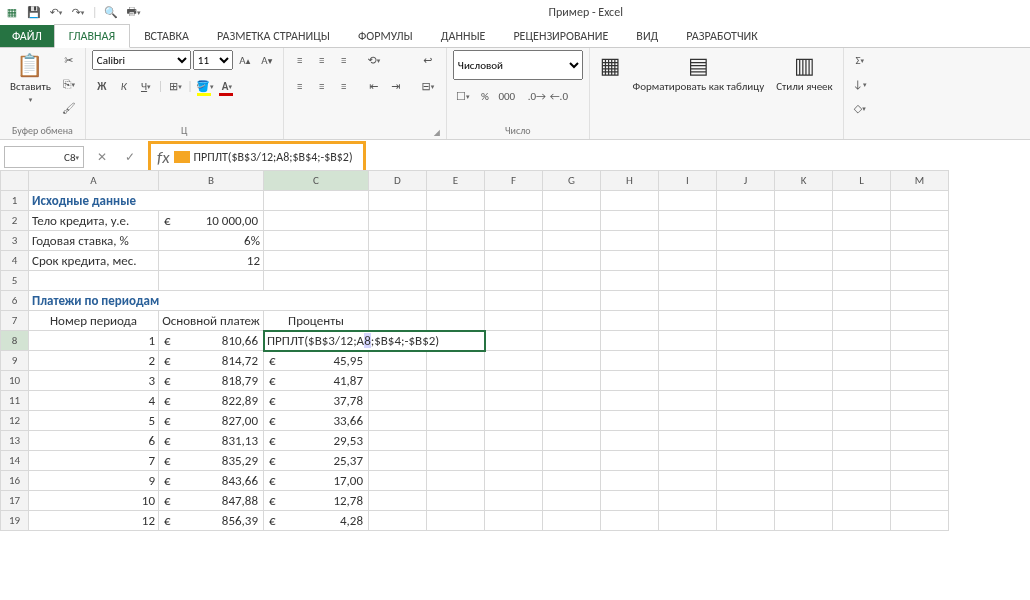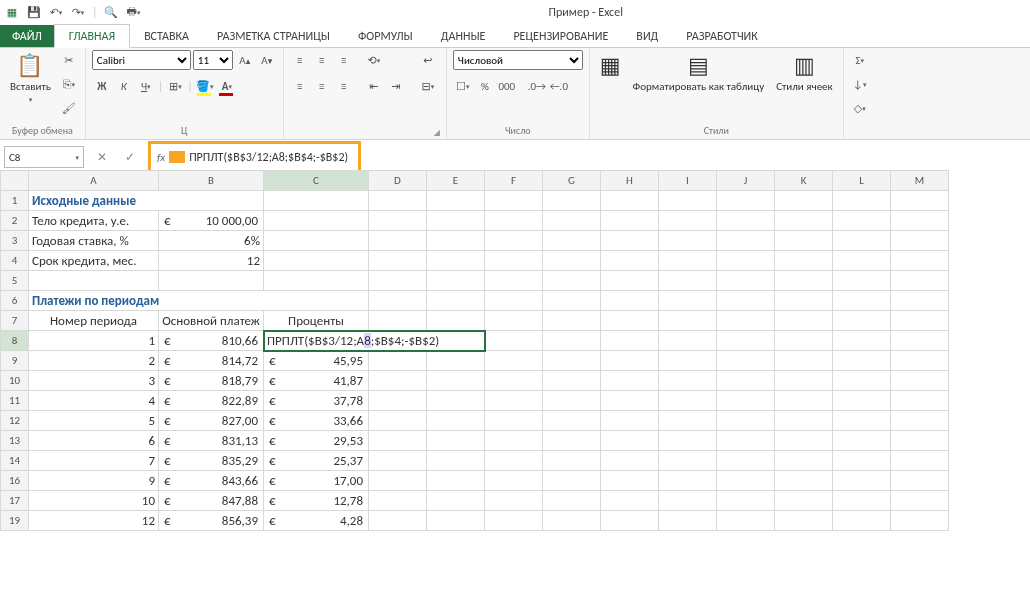--- a/index.html
+++ b/index.html
@@ -25,29 +25,29 @@
 .group-label .launcher { position:absolute; right:0; bottom:2px; font-size:8px; color:#999; cursor:pointer; }
 .big-btn { display:flex; flex-direction:column; align-items:center; gap:2px; cursor:pointer; padding:2px 4px; }
 .big-btn .ic { font-size:22px; }
 .big-btn .lbl { font-size:11px; text-align:center; line-height:1.1; }
 .column { display:flex; flex-direction:column; gap:4px; }
 .row-btns { display:flex; gap:2px; align-items:center; }
 .mini { width:20px; height:20px; display:flex; align-items:center; justify-content:center; cursor:pointer; font-size:11px; color:#555; }
 .mini-label { font-size:11px; padding:0 4px; cursor:pointer; white-space:nowrap; }
 select.font-name { width:99px; height:20px; font-size:11px; }
 select.font-size { width:40px; height:20px; font-size:11px; }
-select.num-fmt { width:130px; height:20px; font-size:11px; }
+select.num-fmt { width:130px; height:30px; font-size:11px; }
 .drop { font-size:7px; color:#666; }
 
 
 .formula-bar { height:30px; display:flex; align-items:center; gap:8px; padding:4px 4px 0 4px; }
-.name-box { width:80px; height:22px; border:1px solid #bbb; background:#fff; display:flex; align-items:center; justify-content:space-between; padding:0 4px; font-size:11px; }
+.name-box { width:80px; height:22px; border:1px solid #bbb; background:#fff; display:flex; align-items:center; justify-content:flex-end; padding:0 4px; font-size:11px; }
 .fb-icon { width:20px; height:20px; display:flex; align-items:center; justify-content:center; color:#888; cursor:pointer; }
 .fx-highlight { border:3px solid #f5a623; padding:2px 10px 2px 6px; display:flex; align-items:center; gap:4px; font-size:12px; background:#fff; height:32px; }
-.fx-highlight .fx { color:#666; font-style:italic; font-size:11px;}
+.fx-highlight .fx { color:#666; font-style:italic; font-size:17px;}
 .fx-highlight .orange { width:16px; height:12px; background:#f5a623; }
 .formula-text { font-family:Calibri,Arial; }
 
 
 .grid-wrap { position:relative; overflow:hidden; }
 table.grid { border-collapse:collapse; table-layout:fixed; }
 .grid th, .grid td { border:1px solid #d8d8d8; font-size:13px; font-family:Calibri,Arial; }
 .grid thead th { background:#f3f3f3; color:#555; font-weight:normal; height:20px; text-align:center; font-size:11px; }
 .grid .row-hdr { background:#f3f3f3; color:#555; text-align:center; width:28px; font-size:11px; height:20px; }
 .grid .row-hdr.sel { background:#d3e3d3; }
@@ -197,21 +197,20 @@
       </div>
       <div class="big-btn">
         <span class="ic">▤</span>
         <span class="lbl">Форматировать как таблицу</span>
       </div>
       <div class="big-btn">
         <span class="ic">▥</span>
         <span class="lbl">Стили ячеек</span>
       </div>
     </div>
-    <div class="group-label">Стили</div>
   </div>
 
 
   <div class="group" style="border-right:none;">
     <div class="group-body column" style="gap:4px;">
       <span class="mini">Σ<span class="drop">▾</span></span>
       <span class="mini">↓<span class="drop">▾</span></span>
       <span class="mini">◇<span class="drop">▾</span></span>
     </div>
     <div class="group-label">&nbsp;</div>

